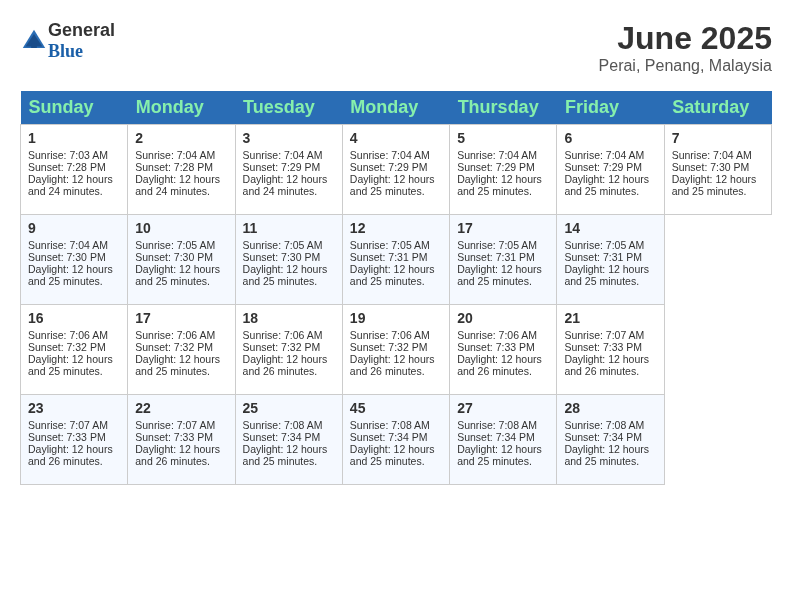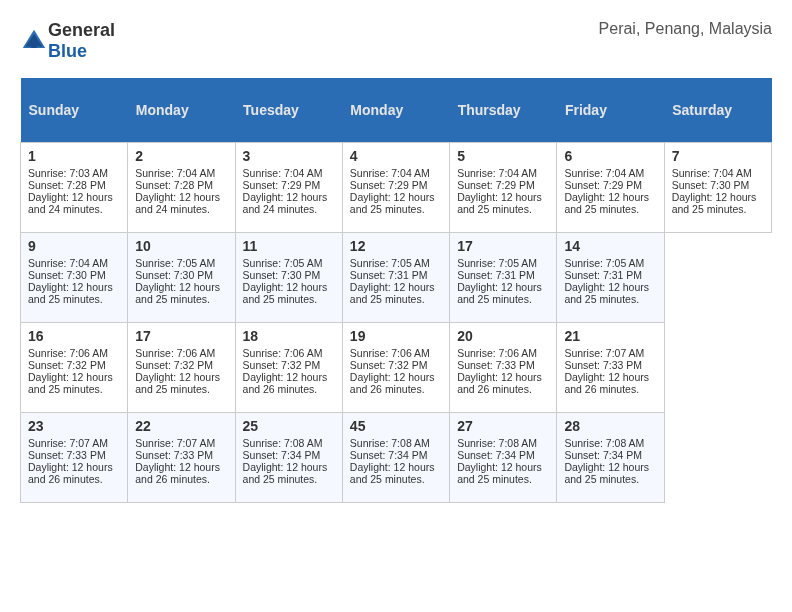--- a/index.html
+++ b/index.html
@@ -22,20 +22,21 @@
     }
     .logo-text-general {
       font-size: 18px;
       font-weight: bold;
       color: #333;
     }
     .logo-text-blue {
       font-size: 18px;
       font-weight: bold;
       color: #1a5fa8;
+      font-family: Liberation Serif, serif;
     }
     .logo-icon {
       width: 28px;
       height: 28px;
     }
     .title-area {
       text-align: right;
     }
     .month-year {
       font-size: 32px;
@@ -46,24 +47,24 @@
       font-size: 16px;
       color: #555;
     }
     table {
       width: 100%;
       border-collapse: collapse;
       table-layout: fixed;
     }
     th {
       background-color: #2a6db5;
-      color: #e5e5e5;
+      color: #86efac;
       text-align: left;
-      padding: 24px 8px;
-      font-size: 14px;
+      padding: 6px 8px;
+      font-size: 18px;
       font-weight: bold;
     }
     td {
       border: 1px solid #ccc;
       vertical-align: top;
       padding: 5px 7px;
       font-size: 10.5px;
       color: #333;
       height: 90px;
     }
@@ -93,20 +94,21 @@
       <polygon points="20,10 32,28 8,28" fill="#1a4d8a"></polygon>
       <rect x="16" y="24" width="8" height="6" fill="#1a4d8a"></rect>
     </svg>
     <div>
       <span class="logo-text-general">General</span>
       <br>
       <span class="logo-text-blue">Blue</span>
     </div>
   </div>
   <div class="title-area">
+    <div class="month-year">June 2025</div>
     <div class="location">Perai, Penang, Malaysia</div>
   </div>
 </div>
 
 <table>
   <thead>
     <tr id="header-row">
         <th>Sunday</th>
         <th>Monday</th>
         <th>Tuesday</th>

